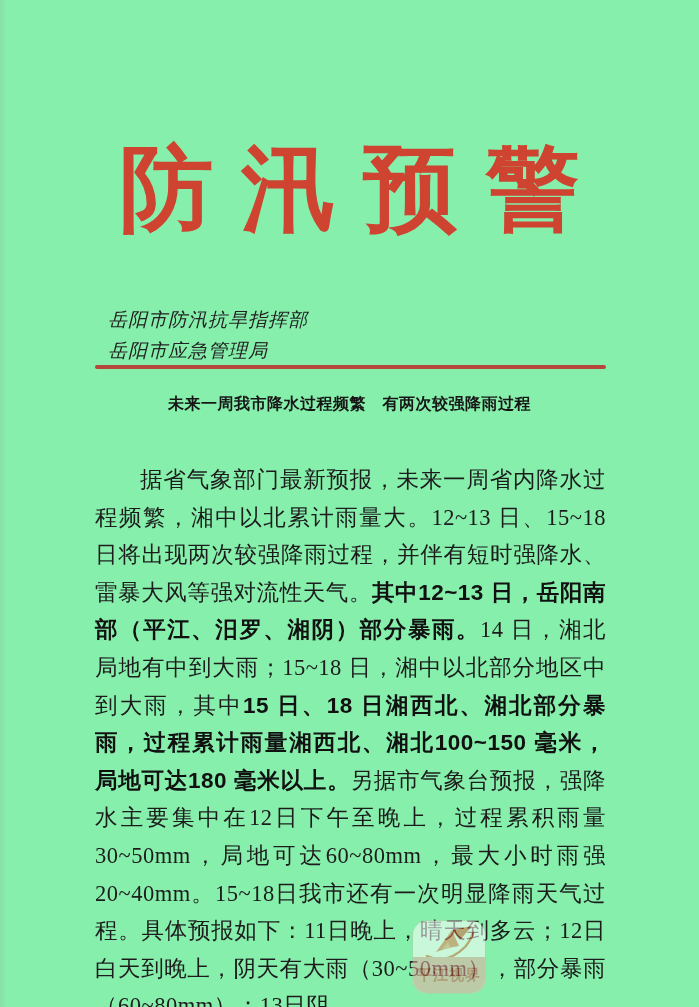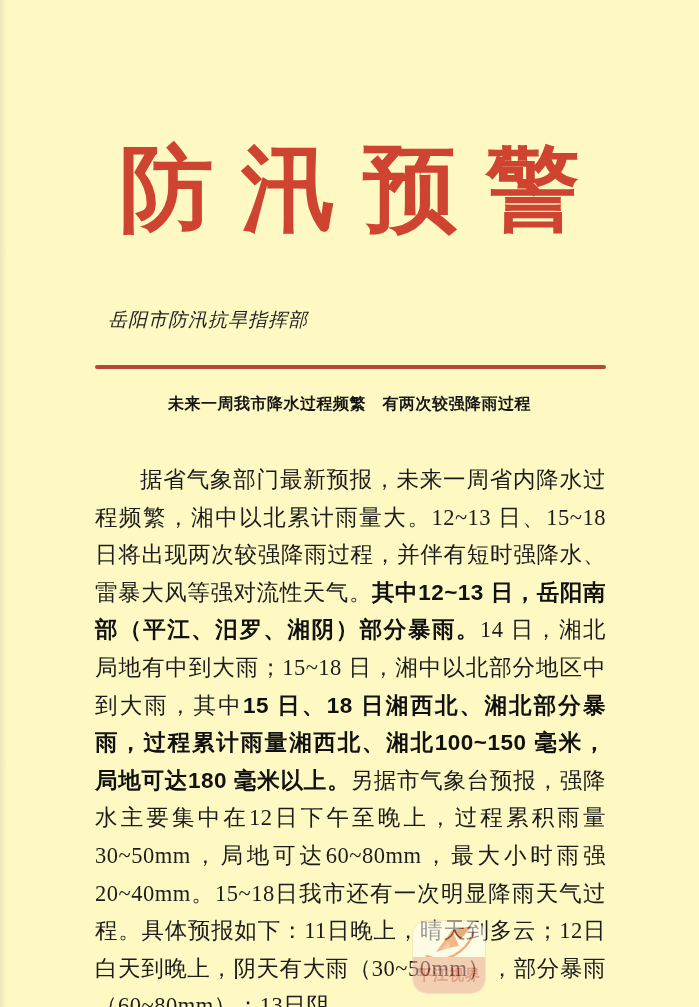--- a/index.html
+++ b/index.html
@@ -1,21 +1,21 @@
 <!DOCTYPE html>
 <html><head>
 <meta charset="utf-8">
 <style>
   html, body { margin: 0; padding: 0; background: #e8e8e8; }
   .page {
     position: relative;
     width: 699px;
     height: 1007px;
     margin: 0 auto;
-    background: #fef9c3;
+    background: #86efac;
     overflow: hidden;
     font-family: "Liberation Serif", serif;
     color: #1c1c1c;
   }
   .scan-edge {
     position: absolute;
     left: 0; top: 0; bottom: 0;
     width: 7px;
     background: linear-gradient(to right, rgba(150,150,150,0.18), rgba(150,150,150,0));
   }
@@ -141,20 +141,21 @@
 
 <div class="page">
 
   <div class="scan-edge"></div>
 
   <div class="doc-title" style="color: rgb(207, 67, 49);">防汛预警</div>
 
 
   <div class="org-block">
     <div>岳阳市防汛抗旱指挥部</div>
+    <div>岳阳市应急管理局</div>
   </div>
 
 
   <div class="red-rule" style="background: rgb(181, 71, 59);"></div>
 
   <div class="doc-heading">未来一周我市降水过程频繁　有两次较强降雨过程</div>
 
   <p class="body-text"><span>据省气象部门最新预报，未来一周省内降水过程频繁，湘中以北累计雨量大。12~13 日、15~18 日将出现两次较强降雨过程，并伴有短时强降水、雷暴大风等强对流性天气。</span><b>其中12~13 日，岳阳南部（平江、汨罗、湘阴）部分暴雨。</b><span>14 日，湘北局地有中到大雨；15~18 日，湘中以北部分地区中到大雨，其中</span><b>15 日、18 日湘西北、湘北部分暴雨，过程累计雨量湘西北、湘北100~150 毫米，局地可达180 毫米以上。</b><span>另据市气象台预报，强降水主要集中在12日下午至晚上，过程累积雨量30~50mm，局地可达60~80mm，最大小时雨强20~40mm。15~18日我市还有一次明显降雨天气过程。具体预报如下：11日晚上，晴天到多云；12日白天到晚上，阴天有大雨（30~50mm），部分暴雨（60~80mm）；13日阴</span></p>
 
   <div class="watermark">

